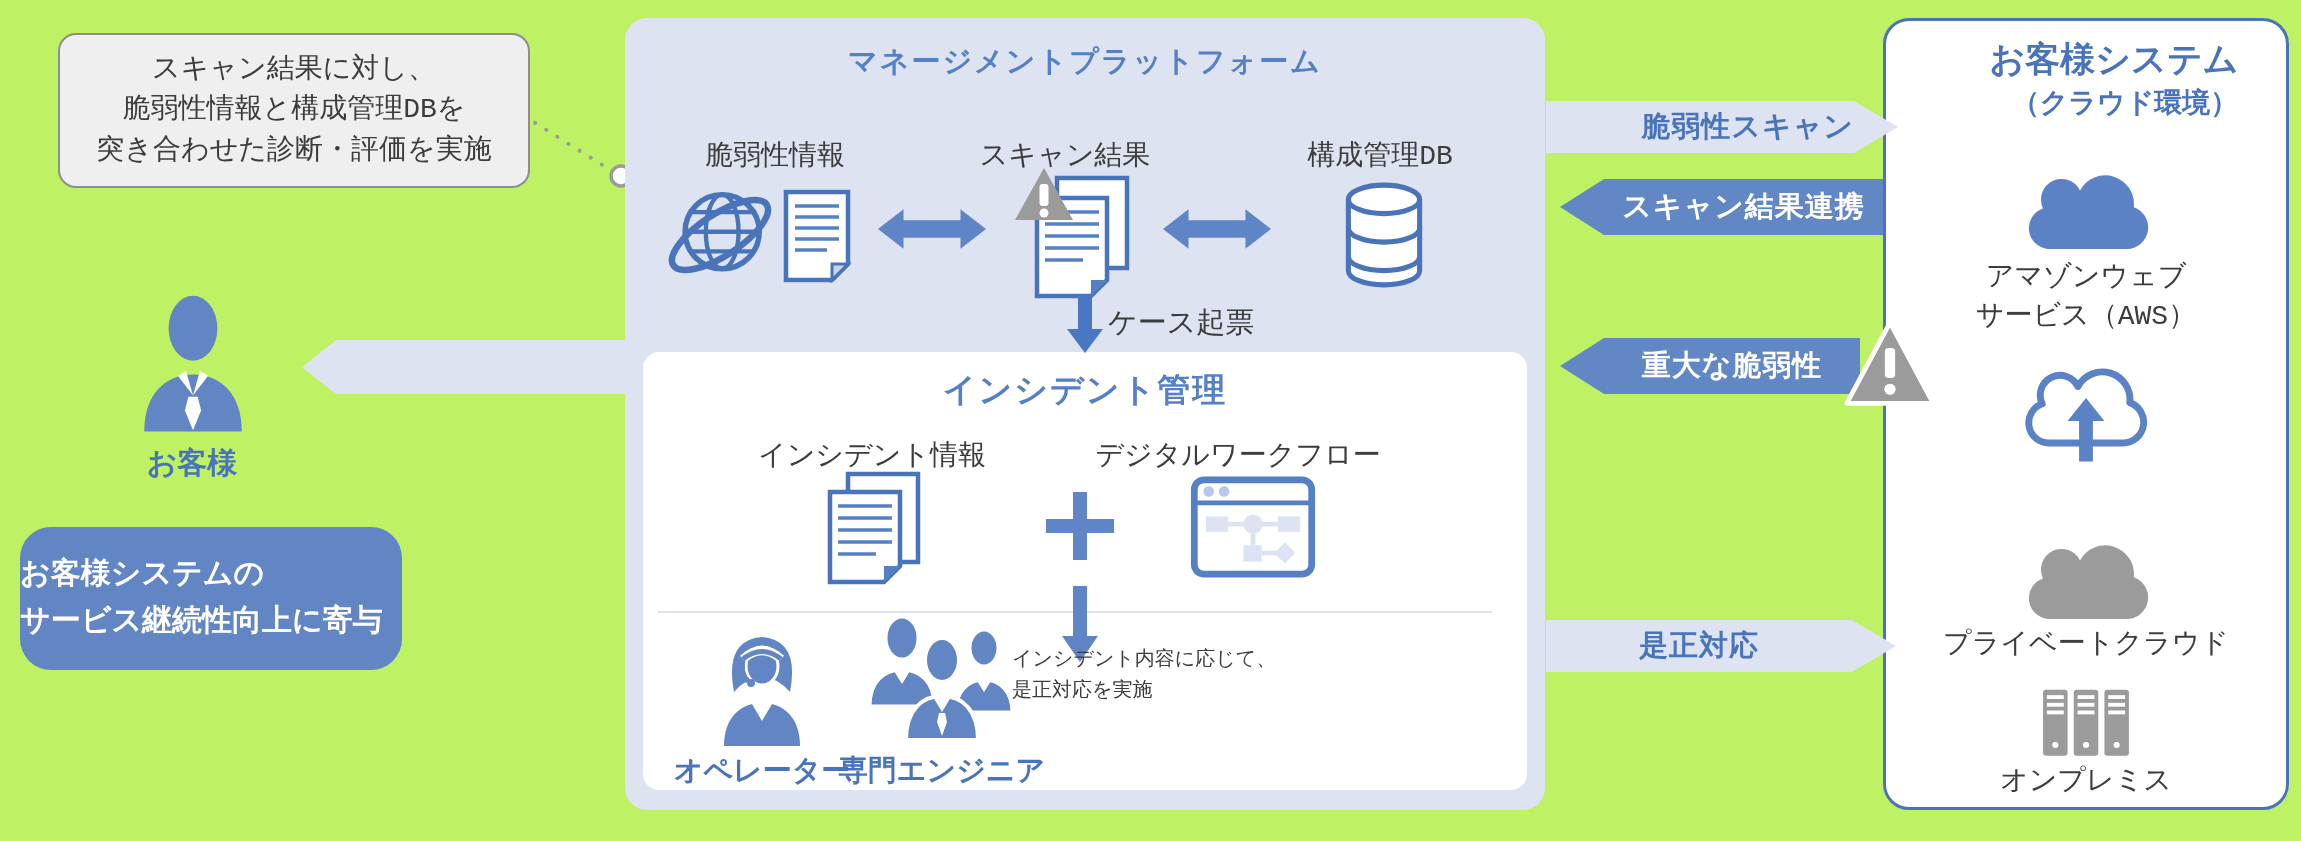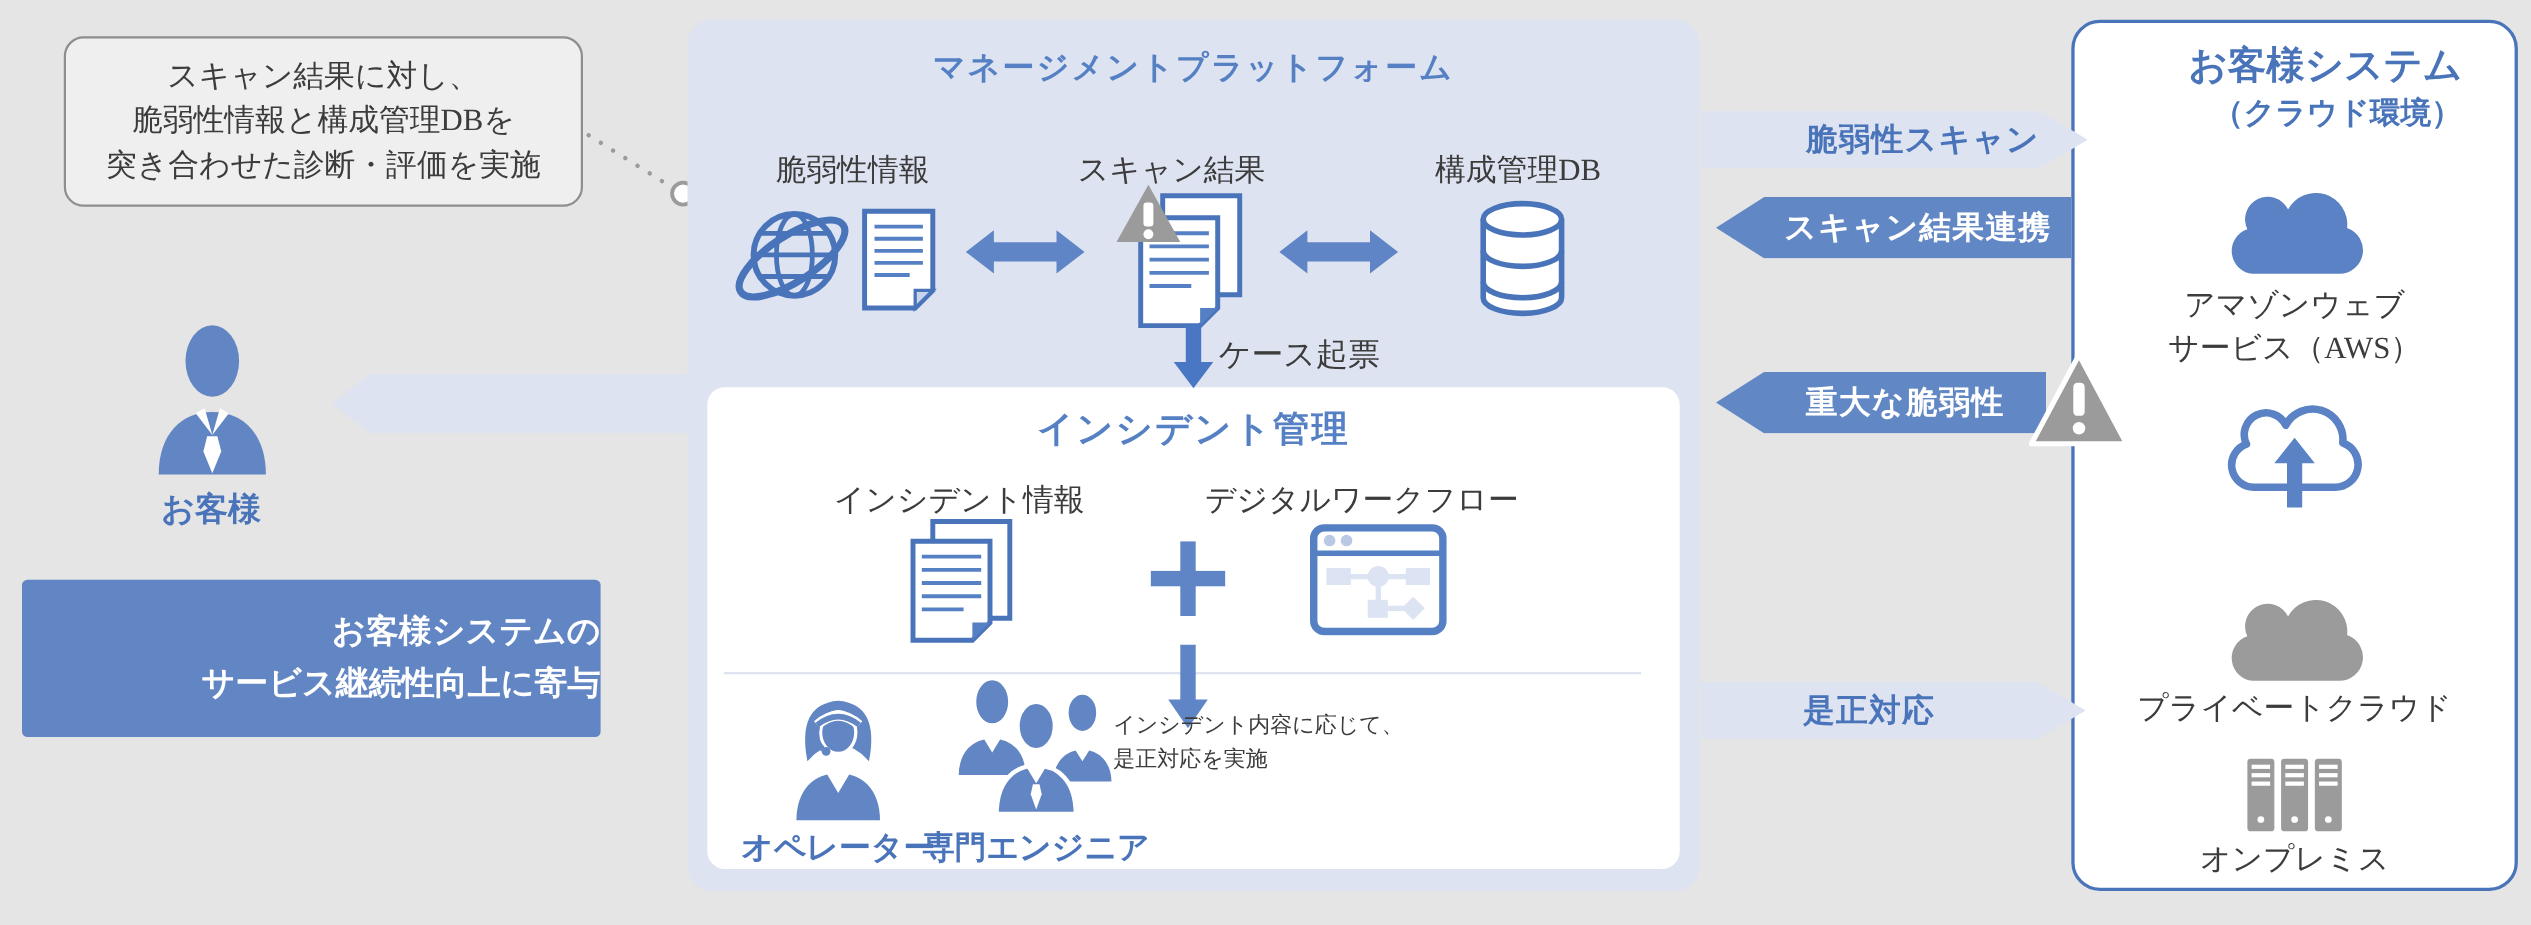--- a/index.html
+++ b/index.html
@@ -1,36 +1,36 @@
 <!DOCTYPE html>
 <html><head>
 <meta charset="utf-8">
 <style>
   html,body{margin:0;padding:0;background:#ffffff;}
   .stage{
-    position:relative;width:2301px;height:841px;background:#e5e5e5;overflow:hidden;
-    font-family:Liberation Serif, serif;color:#3c3c3c;
+    position:relative;width:2301px;height:841px;background:#bef264;overflow:hidden;
+    font-family:Liberation Mono, monospace;color:#3c3c3c;
   }
   .abs{position:absolute;}
   svg{display:block;}
 
   
   .callout{
     left:58px;top:33px;width:472px;height:155px;box-sizing:border-box;
     background:#efefef;border:2.5px solid #8e8e8e;border-radius:18px;
     display:flex;flex-direction:column;align-items:center;justify-content:center;
     font-size:28px;line-height:1.45;color:#3c3c3c;text-align:center;z-index:3;
   }
 
   
   .customer-label{left:92px;top:443px;width:200px;text-align:center;
     font-size:30px;font-weight:bold;color:#4a74ba;z-index:3;}
   .benefit-box{
-    left:20px;top:527px;width:526px;height:143px;background:#6285c4;border-radius:5px;
-    display:flex;flex-direction:column;align-items:flex-end;justify-content:center;
+    left:20px;top:527px;width:382px;height:143px;background:#6285c4;border-radius:31px;
+    display:flex;flex-direction:column;align-items:flex-start;justify-content:center;
     color:#ffffff;font-weight:bold;font-size:30px;line-height:1.55;text-align:center;z-index:3;
   }
 
   
   .platform-box{left:625px;top:18px;width:920px;height:792px;background:#dde3f1;border-radius:22px;z-index:2;}
   .platform-title{left:625px;top:42px;width:920px;text-align:center;
     font-size:29px;font-weight:bold;color:#5580c4;letter-spacing:2px;z-index:3;}
   .row-label{top:136px;width:260px;text-align:center;font-size:28px;color:#3c3c3c;z-index:3;}
   .inc-box{left:643px;top:352px;width:884px;height:438px;background:#ffffff;border-radius:16px;z-index:3;}
   .inc-title{left:643px;top:368px;width:884px;text-align:center;

